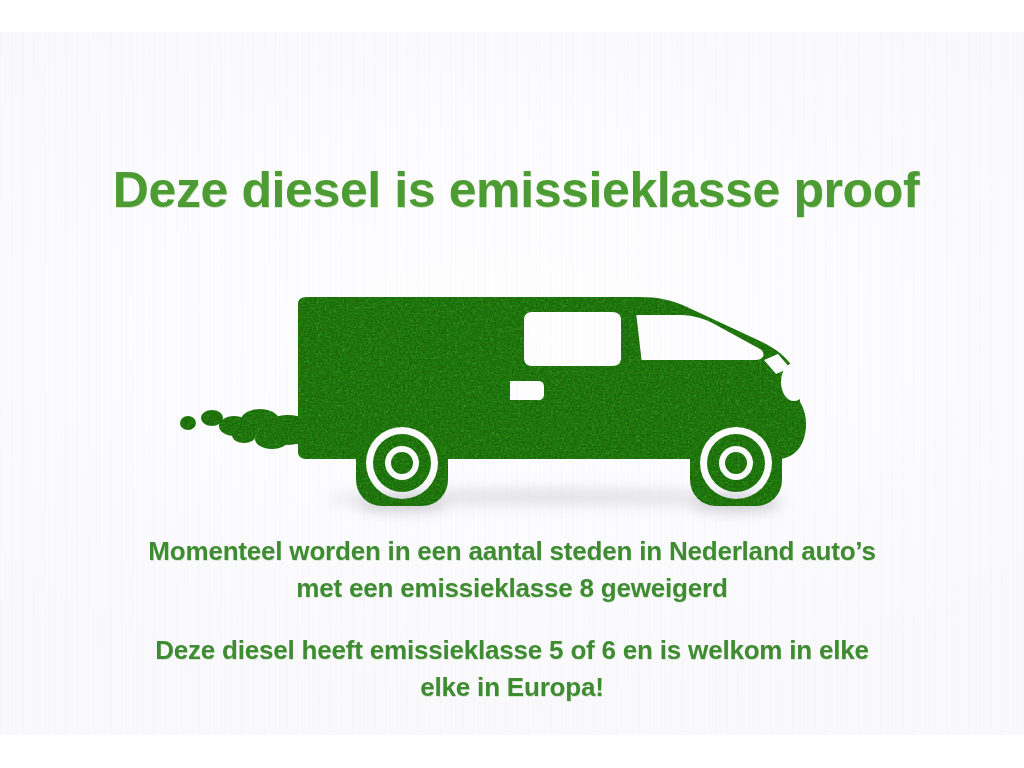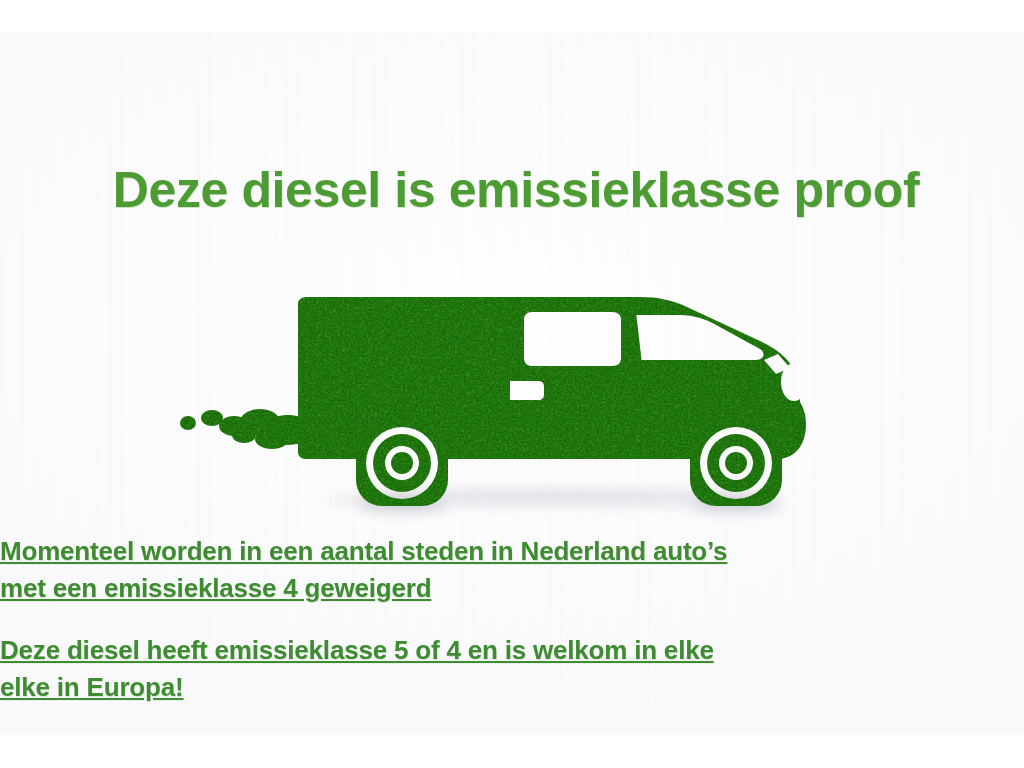--- a/index.html
+++ b/index.html
@@ -78,27 +78,27 @@
     display: block;
     width: 710px;
     height: 285px;
   }
 
   
   .caption-block {
     position: absolute;
     left: 0;
     width: 1024px;
+    text-align: center;
     color: #3f8b32;
     font-weight: 700;
     font-size: 26px;
     line-height: 37px;
     letter-spacing: -0.2px;
     text-shadow: 0.5px 0.5px 0 rgba(130,185,115,0.30);
-    text-decoration: underline;
   }
   #caption-one  { top: 501px; }
   #caption-two  { top: 600px; }
   .caption-line { display: block; white-space: nowrap; }
 </style>
 </head>
 <body>
 
 <div id="banner-frame">
 
@@ -251,22 +251,22 @@
         <g mask="url(#vanMask)">
           <rect x="0" y="0" width="710" height="285" fill="#3cb024"></rect>
           <rect x="0" y="0" width="710" height="285" fill="#45bb26" filter="url(#grassTex)"></rect>
           <rect x="0" y="0" width="710" height="285" fill="#2f9a1c" filter="url(#grassTexB)" opacity="0.85"></rect>
         </g>
       </svg>
     </div>
 
     <div class="caption-block" id="caption-one">
       <span class="caption-line">Momenteel worden in een aantal steden in Nederland auto’s</span>
-      <span class="caption-line">met een emissieklasse 4 geweigerd</span>
+      <span class="caption-line">met een emissieklasse 8 geweigerd</span>
     </div>
 
     <div class="caption-block" id="caption-two">
-      <span class="caption-line">Deze diesel heeft emissieklasse 5 of 4 en is welkom in elke</span>
+      <span class="caption-line">Deze diesel heeft emissieklasse 5 of 6 en is welkom in elke</span>
       <span class="caption-line">elke in Europa!</span>
     </div>
 
   </div>
 </div>
 
 </body></html>

